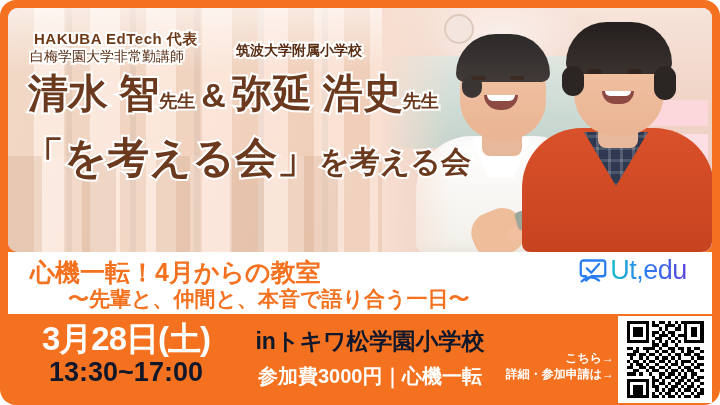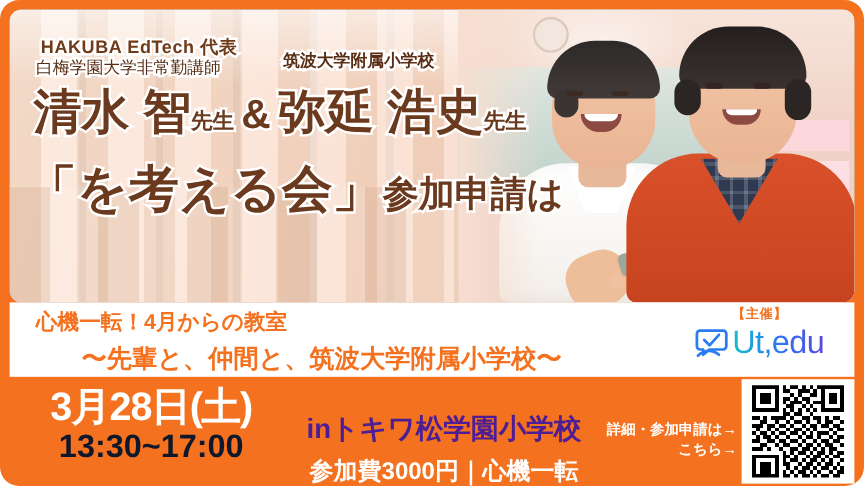--- a/index.html
+++ b/index.html
@@ -6,21 +6,21 @@
   body{width:720px;height:405px;overflow:hidden;font-family:"Liberation Sans","DejaVu Sans",sans-serif;}
 
   #poster{
     position:relative;width:720px;height:405px;box-sizing:border-box;
     background:#F4721F;border-radius:16px;overflow:hidden;
   }
 
   
   #upper-panel{
     position:absolute;left:8px;top:8px;width:704px;height:244px;
-    border-radius:10px;overflow:hidden;background:#a3a3a3;
+    border-radius:10px;overflow:hidden;background:#c4b5fd;
   }
   
   #classroom-bg{
     position:absolute;inset:0;
     background:
       
       linear-gradient(180deg, rgba(255,255,255,.55) 0%, rgba(255,255,255,0) 26%),
       
       repeating-linear-gradient(90deg,
         rgba(221,178,143,.30) 0px, rgba(221,178,143,.30) 26px,
@@ -159,39 +159,39 @@
   .names .amp{font-size:34px;padding:0 6px;}
   .headline{left:14px;top:122px;font-size:42px;font-weight:bold;color:#6B3A1E;white-space:nowrap;}
   .headline .sm{font-size:30px;}
   .subline{left:38px;top:190px;font-size:19px;font-weight:bold;color:#6B3A1E;white-space:nowrap;}
 
   
   #band{
     position:absolute;left:8px;top:252px;width:704px;height:62px;background:#ffffff;
     box-sizing:border-box;
   }
-  #band-main{position:absolute;left:22px;top:4px;font-size:18px;font-weight:bold;color:#F4721F;white-space:nowrap;}
+  #band-main{position:absolute;left:22px;top:4px;font-size:25px;font-weight:bold;color:#F4721F;white-space:nowrap;}
   #band-sub{position:absolute;left:60px;top:33px;font-size:21px;font-weight:bold;color:#F4721F;white-space:nowrap;}
   #host-block{position:absolute;right:14px;top:2px;width:130px;text-align:center;}
   #host-label{font-size:11px;font-weight:bold;color:#F4721F;letter-spacing:.5px;}
   #logo-row{display:flex;align-items:center;justify-content:center;gap:3px;margin-top:1px;}
   #logo-mark{width:28px;height:28px;flex:0 0 28px;}
   #logo-text{
     font-size:27px;font-weight:normal;letter-spacing:-.5px;
     background:linear-gradient(90deg,#16c0c8 0%,#2a7df0 45%,#5a46e0 100%);
     -webkit-background-clip:text;background-clip:text;color:transparent;
   }
 
   
   #bottom{position:absolute;left:0;top:314px;width:720px;height:91px;}
   #date-col{position:absolute;left:26px;top:8px;text-align:center;width:200px;}
   #date-main{font-size:33px;font-weight:bold;color:#fff;letter-spacing:-1px;line-height:1.05;}
   #date-time{font-size:27px;font-weight:bold;color:#0f172a;letter-spacing:0px;line-height:1.15;}
   #venue-col{position:absolute;left:230px;top:12px;width:280px;text-align:center;}
-  #venue-name{font-size:23px;font-weight:bold;color:#4c1d95;white-space:nowrap;margin-top:16px;}
+  #venue-name{font-size:23px;font-weight:bold;color:#0f172a;white-space:nowrap;}
   #venue-fee{font-size:20px;font-weight:bold;color:#fff;white-space:nowrap;margin-top:6px;}
   #cta-col{position:absolute;left:490px;top:36px;width:124px;text-align:right;line-height:1.35;}
   #cta-line1,#cta-line2{font-size:12px;font-weight:bold;color:#fff;}
   #qr-wrap{position:absolute;left:618px;top:316px;width:94px;height:87px;background:#fff;padding:5px;box-sizing:border-box;}
   #qr-wrap svg{display:block;width:100%;height:100%;}
 </style>
 </head>
 <body>
 
 <div id="poster">
@@ -232,30 +232,29 @@
 
       <div class="fade"></div>
     </div>
 
     <div class="up-text kicker1 stroke-w">HAKUBA EdTech 代表</div>
     <div class="up-text kicker2 stroke-w">白梅学園大学非常勤講師</div>
     <div class="up-text kicker3 stroke-w">筑波大学附属小学校</div>
 
     <div class="up-text names stroke-w"><span>清水 智</span><span class="sens">先生</span><span class="amp">&amp;</span><span>弥延 浩史</span><span class="sens">先生</span></div>
 
-    <div class="up-text headline stroke-w"><span>「を考える会」</span><span class="sm">参加申請は</span></div>
+    <div class="up-text headline stroke-w"><span>「を考える会」</span><span class="sm">を考える会</span></div>
 
   </div>
 
   <div id="band">
     <div id="band-main">心機一転！4月からの教室</div>
-    <div id="band-sub">〜先輩と、仲間と、筑波大学附属小学校〜</div>
+    <div id="band-sub">〜先輩と、仲間と、本音で語り合う一日〜</div>
 
     <div id="host-block">
-      <div id="host-label">【主催】</div>
       <div id="logo-row">
         <svg id="logo-mark" viewBox="0 0 32 32">
           <path d="M5 4 H27 A3 3 0 0 1 30 7 V19 A3 3 0 0 1 27 22 H14 L8 27 V22 H5 A3 3 0 0 1 2 19 V7 A3 3 0 0 1 5 4 Z" fill="none" stroke="#2A7DF0" stroke-width="2.6" stroke-linejoin="round"></path>
           <path d="M9 13 L14 18 L23 8" fill="none" stroke="#2A7DF0" stroke-width="2.6" stroke-linecap="round" stroke-linejoin="round"></path>
           <path d="M3 28 C9 22 17 22 23 27" fill="none" stroke="#2A7DF0" stroke-width="2.6" stroke-linecap="round"></path>
         </svg>
         <span id="logo-text">Ut,edu</span>
       </div>
     </div>
   </div>
@@ -265,22 +264,22 @@
       <div id="date-main">3月28日(土)</div>
       <div id="date-time">13:30~17:00</div>
     </div>
 
     <div id="venue-col">
       <div id="venue-name">inトキワ松学園小学校</div>
       <div id="venue-fee">参加費3000円｜心機一転</div>
     </div>
 
     <div id="cta-col">
+      <div id="cta-line2">こちら→</div>
       <div id="cta-line1">詳細・参加申請は→</div>
-      <div id="cta-line2">こちら→</div>
     </div>
   </div>
 
   <div id="qr-wrap">
     <svg id="qr-svg" viewBox="0 0 24 24" shape-rendering="crispEdges">
         <rect x="0" y="0" width="24" height="24" fill="#ffffff"></rect>
         <rect x="0" y="0" width="1" height="1" fill="#000000"></rect>
         <rect x="1" y="0" width="1" height="1" fill="#000000"></rect>
         <rect x="2" y="0" width="1" height="1" fill="#000000"></rect>
         <rect x="3" y="0" width="1" height="1" fill="#000000"></rect>

